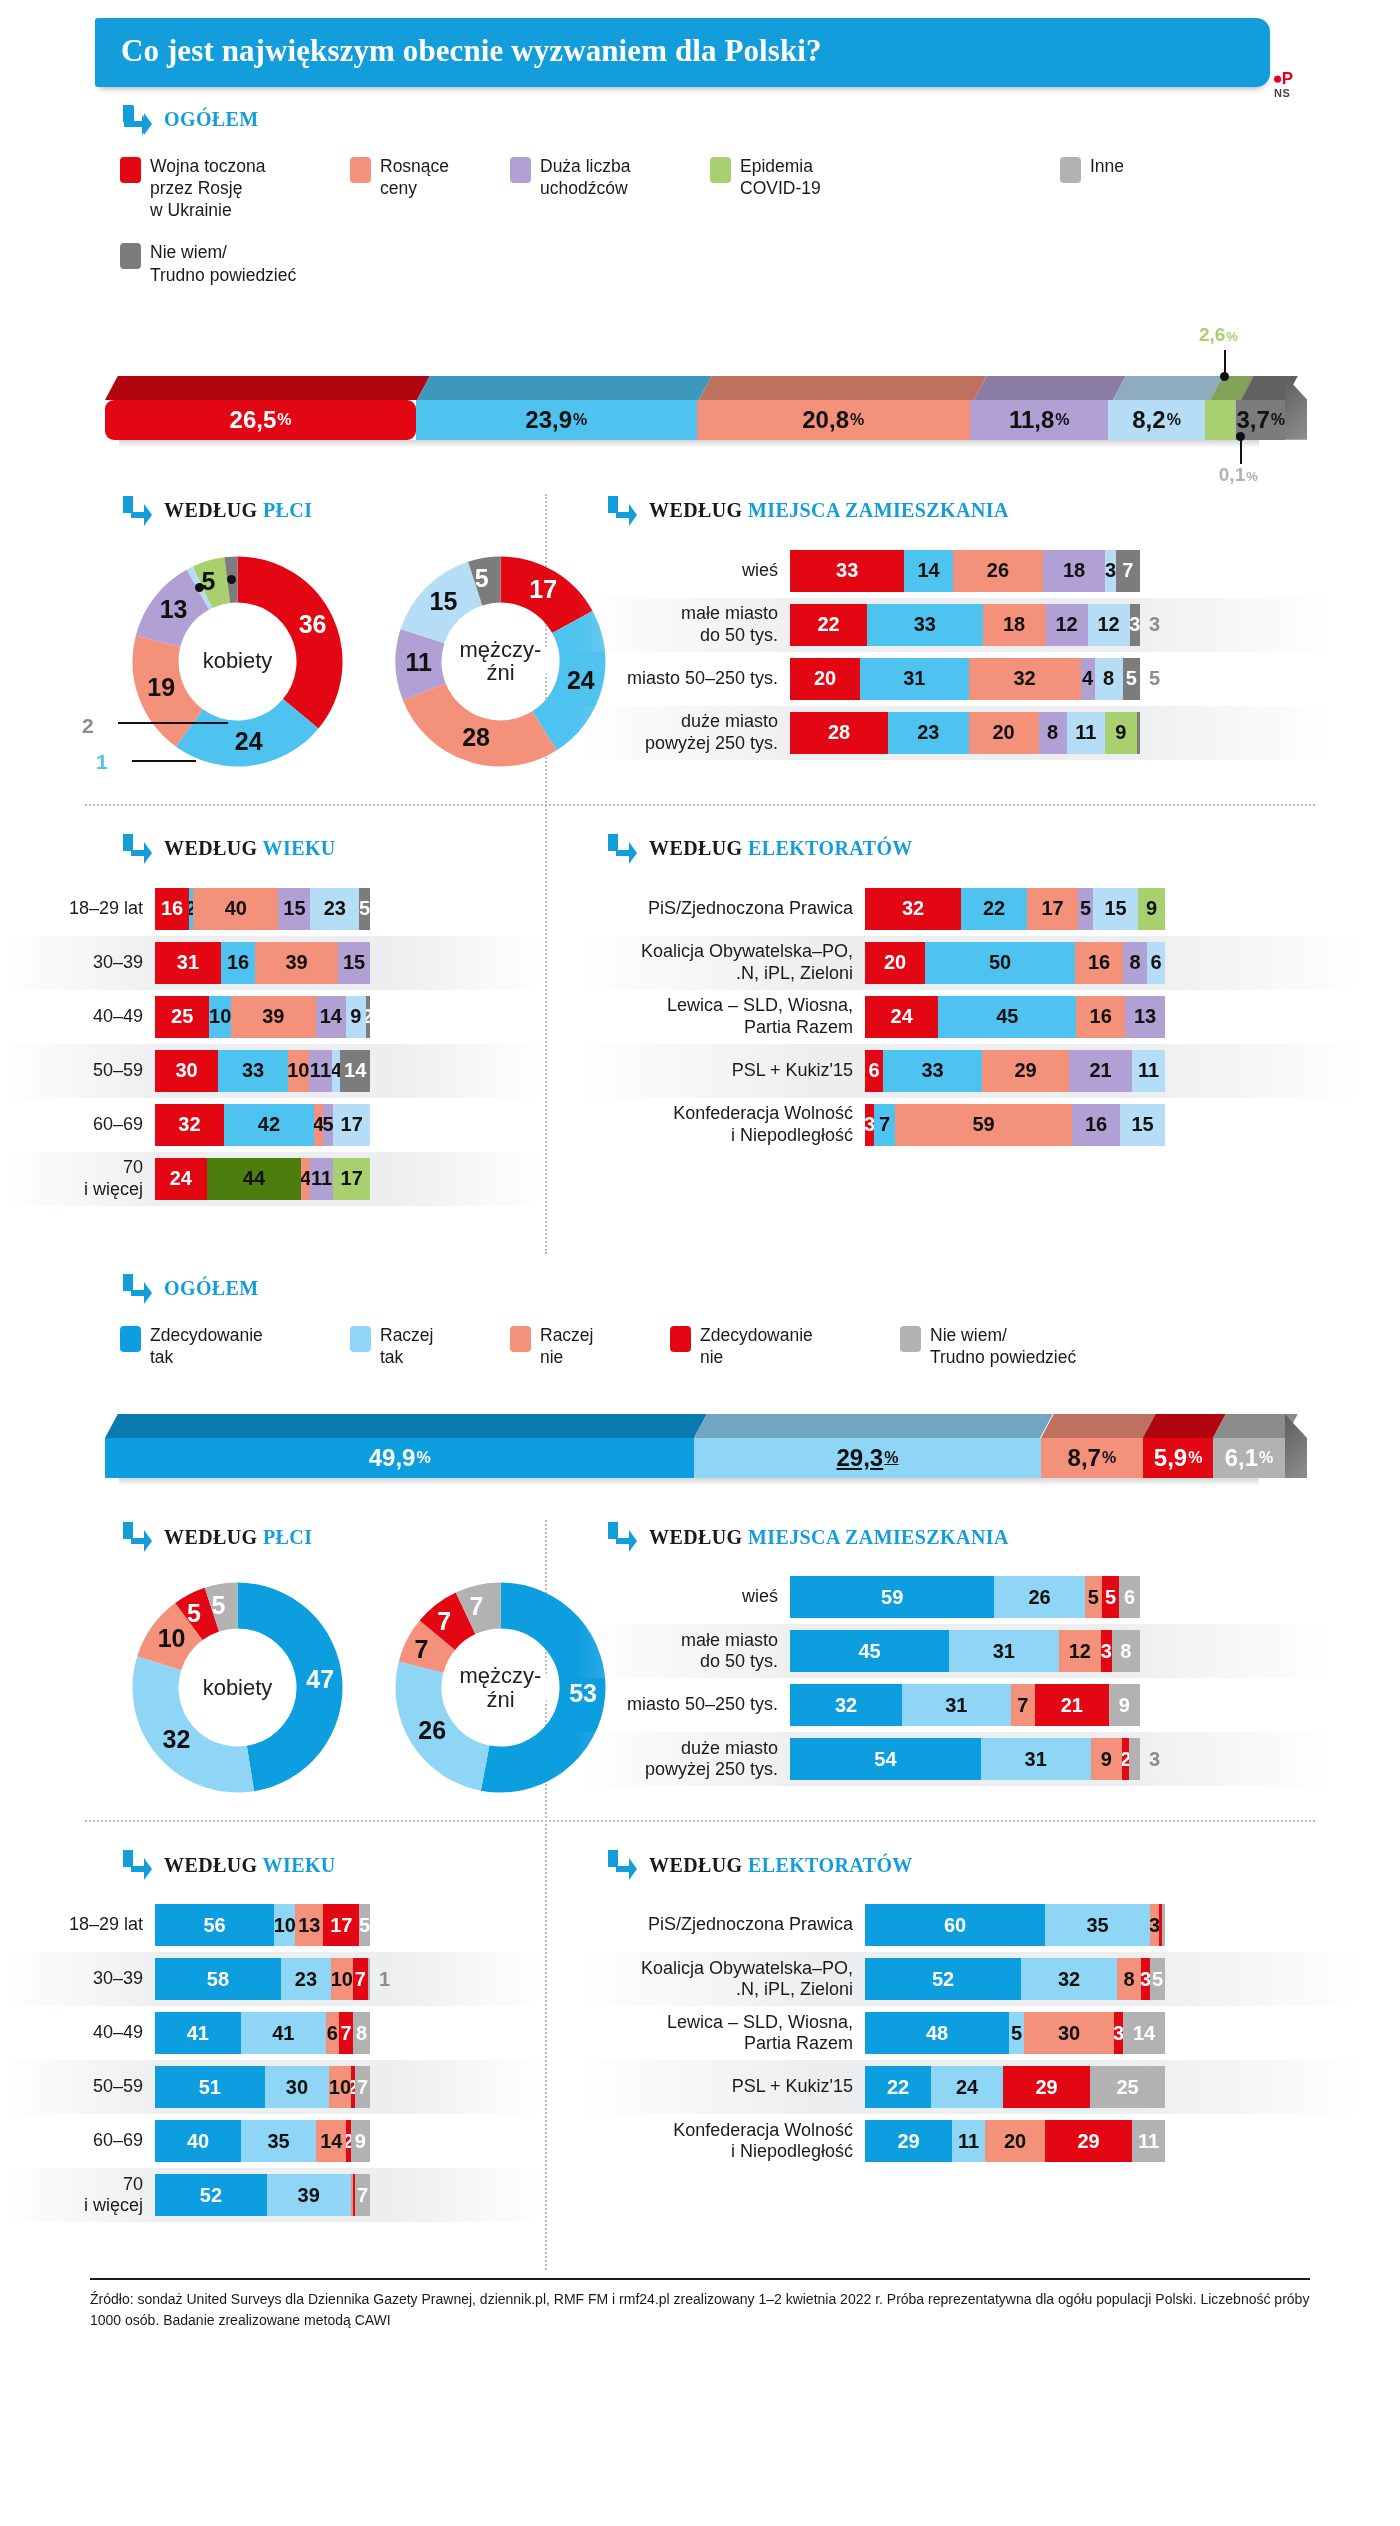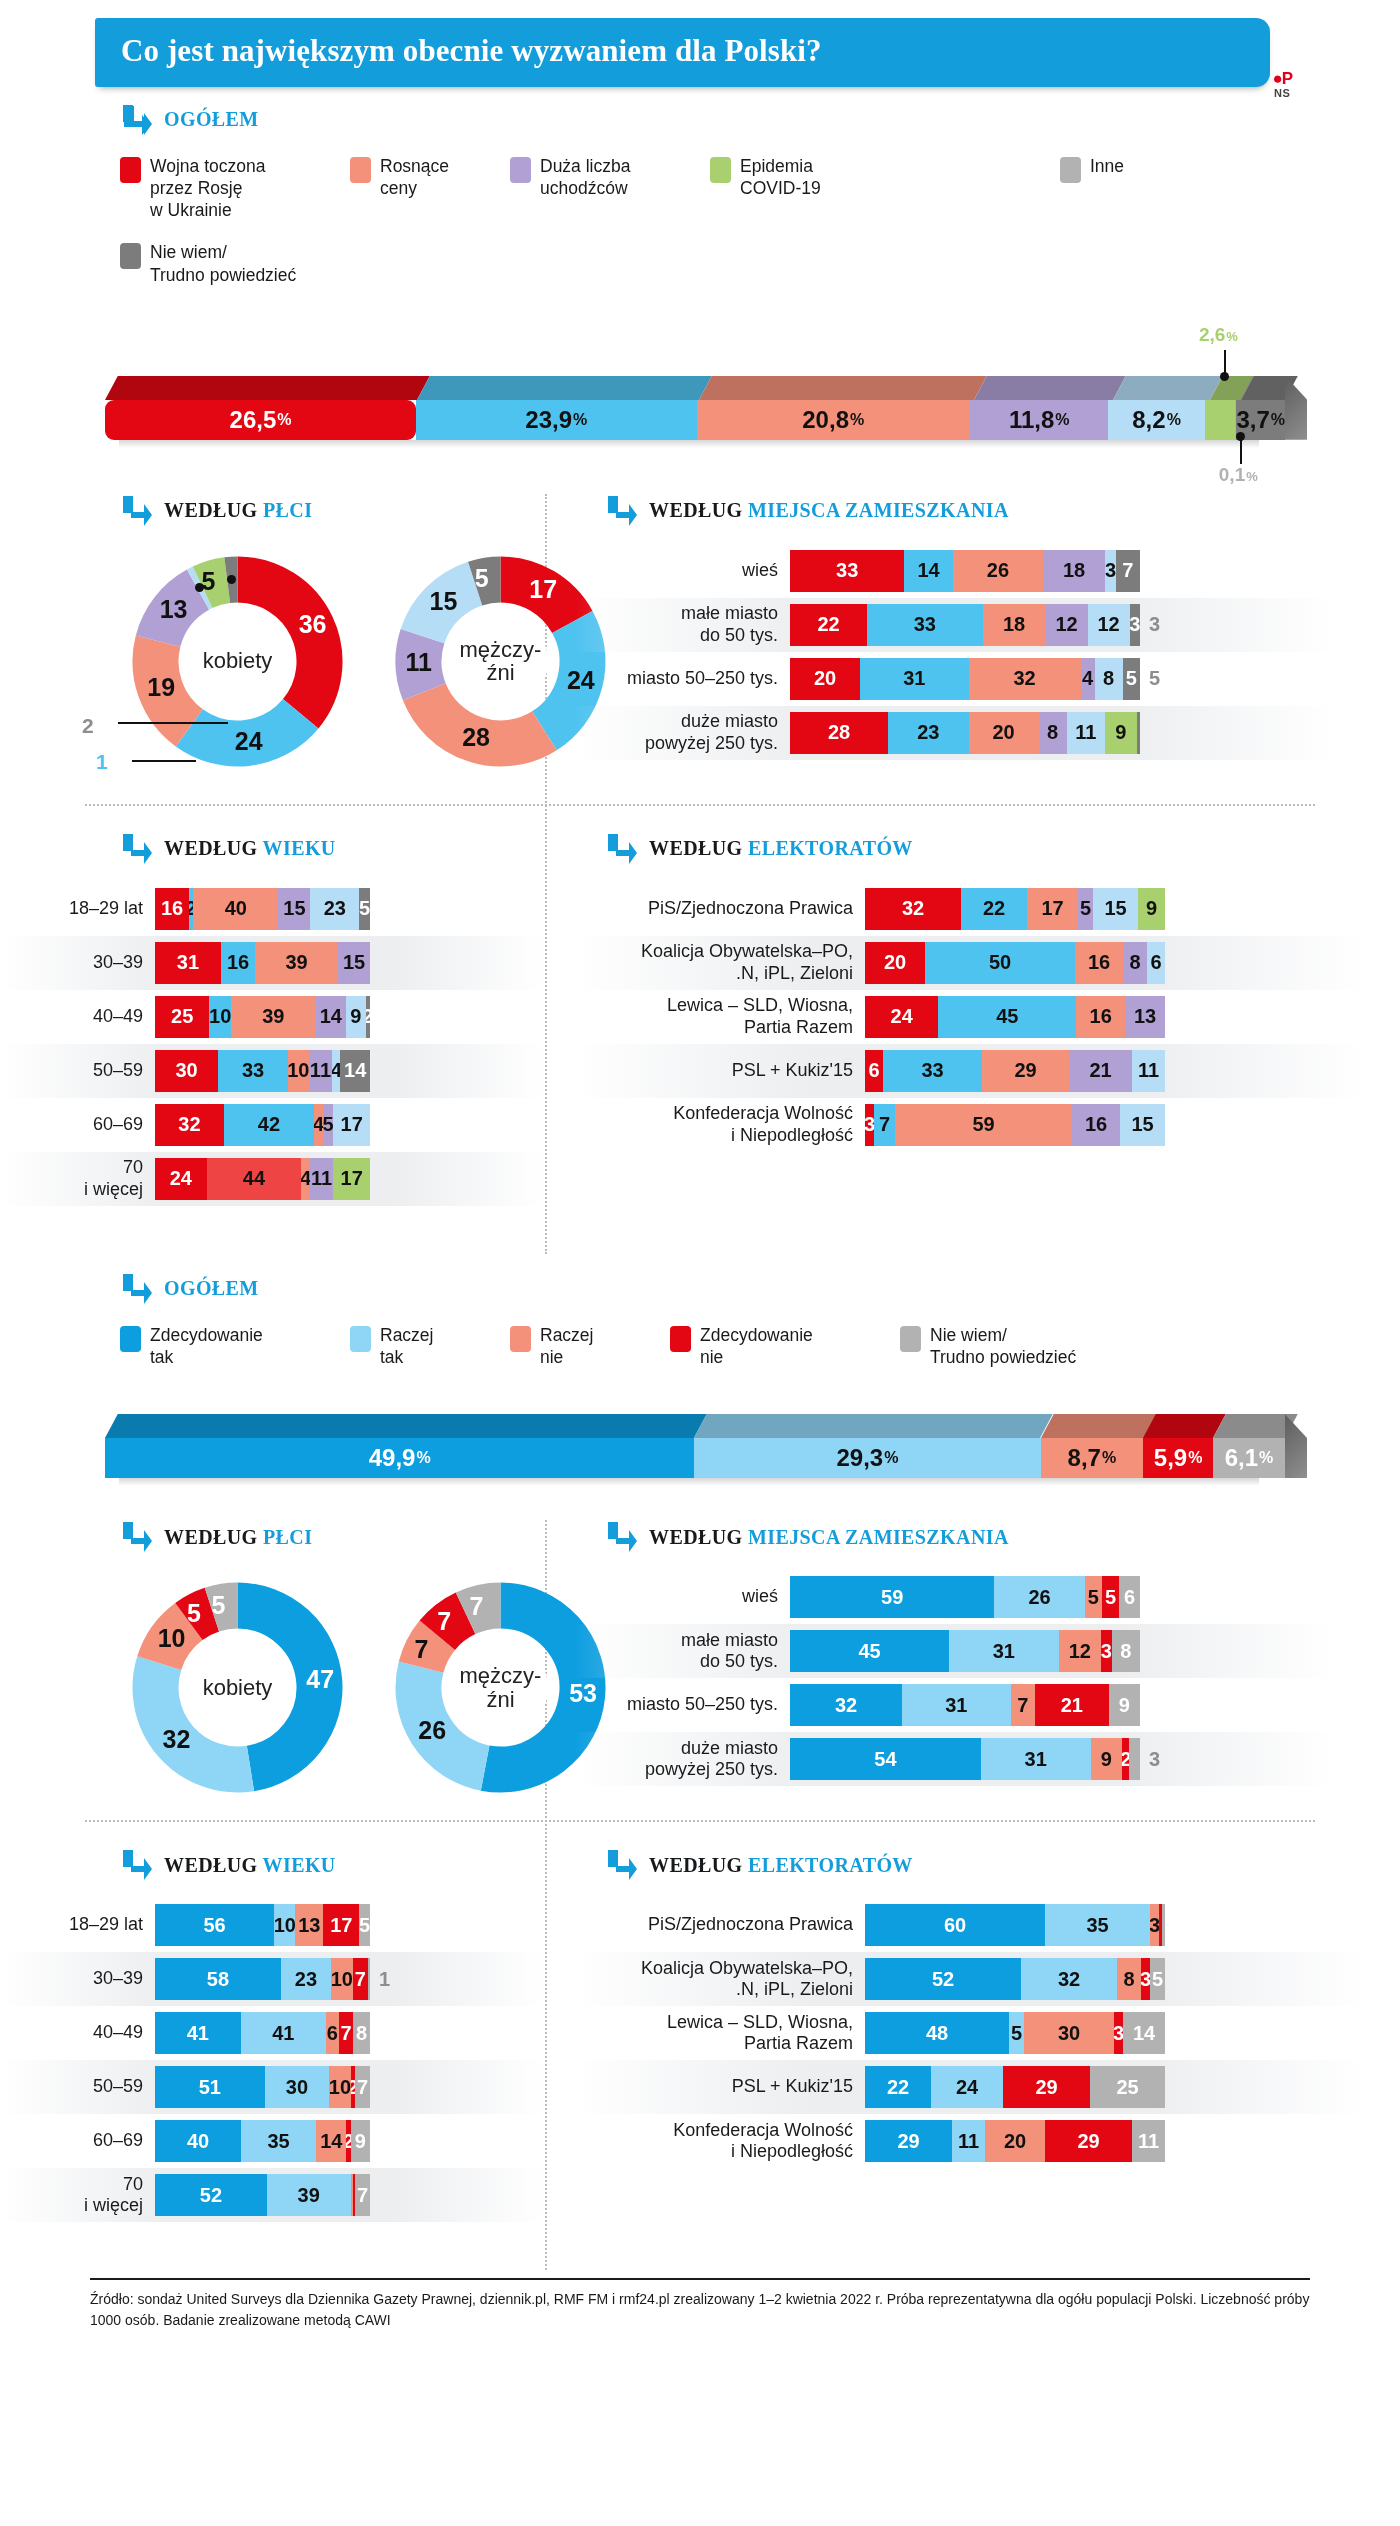--- a/index.html
+++ b/index.html
@@ -379,21 +379,21 @@
                 <div class="bseg" style="width: 90.3px; background: rgb(79, 195, 240);">42</div>
                 <div class="bseg" style="width: 8.6px; background: rgb(243, 145, 122);">4</div>
                 <div class="bseg" style="width: 10.75px; background: rgb(176, 160, 212);">5</div>
                 <div class="bseg" style="width: 36.55px; background: rgb(181, 221, 245);">17</div>
               </div>
             </div>
             <div class="brow shaded">
               <div class="brow-label" style="width: 155px;">70<br>i więcej</div>
               <div class="brow-bar">
                 <div class="bseg white" style="width: 51.6px; background: rgb(227, 6, 19);">24</div>
-                <div class="bseg" style="width: 94.6px; background: #ef4444;">44</div>
+                <div class="bseg" style="width: 94.6px; background: #4d7c0f;">44</div>
                 <div class="bseg" style="width: 8.6px; background: rgb(243, 145, 122);">4</div>
                 <div class="bseg" style="width: 23.65px; background: rgb(176, 160, 212);">11</div>
                 <div class="bseg" style="width: 36.55px; background: rgb(169, 208, 111);">17</div>
               </div>
             </div>
           </div>
         </div>
         <div class="panel" style="left: 575px; top: 338px; width: 790px;">
           <div class="sec-head" style="margin: 0px 0px 0px 30px;">
             <svg class="arrow-icon" viewBox="0 0 34 34">
@@ -497,21 +497,21 @@
           <div class="seg" style="flex: 29.3 0 0px; background: rgb(143, 213, 245);"></div>
           <div class="seg" style="flex: 8.7 0 0px; background: rgb(243, 145, 122);"></div>
           <div class="seg" style="flex: 5.9 0 0px; background: rgb(227, 6, 19);"></div>
           <div class="seg" style="flex: 6.1 0 0px; background: rgb(178, 178, 178);"></div>
         </div>
         <div class="overall-main">
           <div class="seg light-text" style="flex: 49.9 0 0px; background: rgb(13, 158, 224);">
             <span>49,9</span>
             <span class="pctsym">%</span>
           </div>
-          <div class="seg" style="flex: 29.3 0 0px; background: rgb(143, 213, 245);">
+          <div class="seg" style="flex: 29.3 0 0px; background: rgb(143, 213, 245); text-decoration: underline;">
             <span>29,3</span>
             <span class="pctsym">%</span>
           </div>
           <div class="seg" style="flex: 8.7 0 0px; background: rgb(243, 145, 122);">
             <span>8,7</span>
             <span class="pctsym">%</span>
           </div>
           <div class="seg light-text" style="flex: 5.9 0 0px; background: rgb(227, 6, 19);">
             <span>5,9</span>
             <span class="pctsym">%</span>

